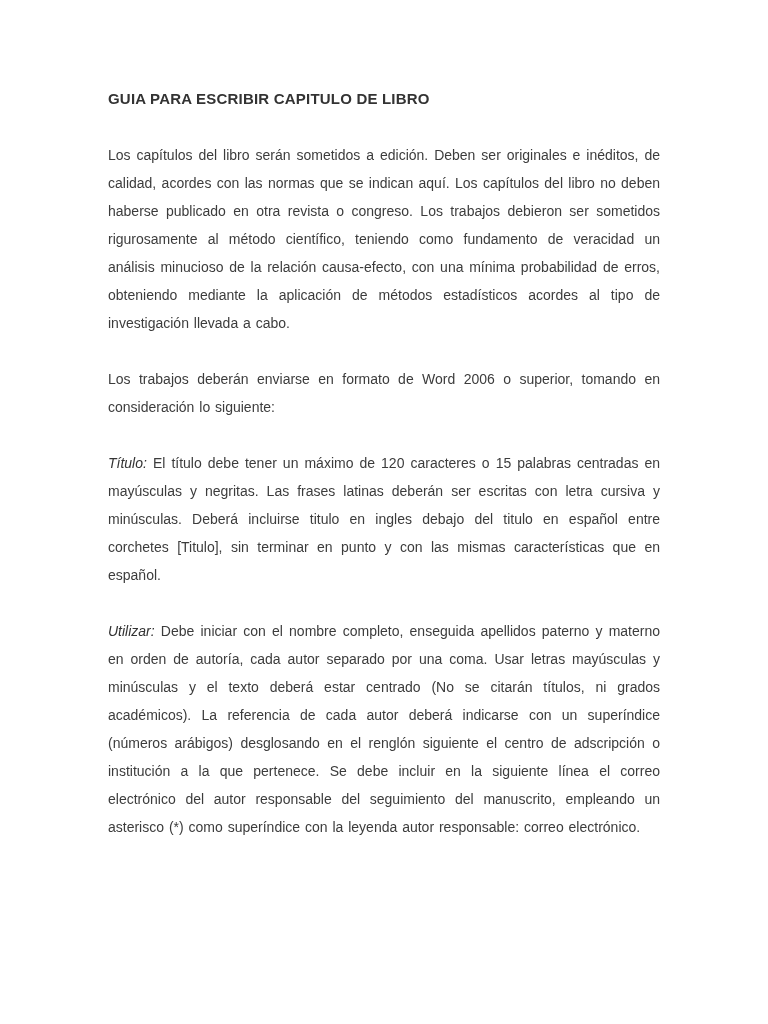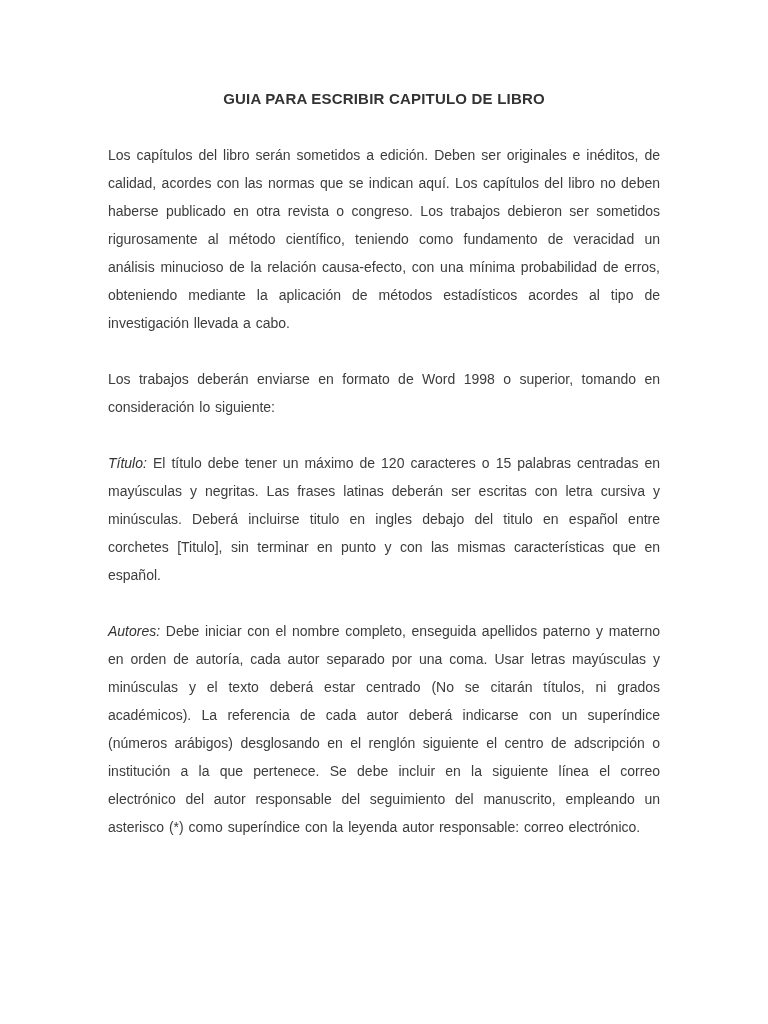--- a/index.html
+++ b/index.html
@@ -16,21 +16,20 @@
     padding: 85px 108px 0 108px;
     overflow: hidden;
     font-family: "Liberation Sans", "DejaVu Sans", sans-serif;
     color: #3c3c3c;
   }
   .doc-title {
     margin: 0;
     font-size: 15px;
     font-weight: bold;
     line-height: 28px;
-    text-align: center;
     letter-spacing: 0.2px;
     color: #333333;
   }
   .para {
     margin: 28px 0 0 0;
     font-size: 14px;
     line-height: 28px;
     text-align: justify;
     text-align-last: left;
     word-spacing: 1px;
@@ -46,27 +45,27 @@
 
 <div class="page">
 
   <h1 class="doc-title">GUIA PARA ESCRIBIR CAPITULO DE LIBRO</h1>
 
   <p class="para">
     <span>Los capítulos del libro serán sometidos a edición. Deben ser originales e inéditos, de calidad, acordes con las normas que se indican aquí. Los capítulos del libro no deben haberse publicado en otra revista o congreso. Los trabajos debieron ser sometidos rigurosamente al método científico, teniendo como fundamento de veracidad un análisis minucioso de la relación causa-efecto, con una mínima probabilidad de erros, obteniendo mediante la aplicación de métodos estadísticos acordes al tipo de investigación llevada a cabo.</span>
   </p>
 
   <p class="para">
-    <span>Los trabajos deberán enviarse en formato de Word 1998 o superior, tomando en consideración lo siguiente:</span>
+    <span>Los trabajos deberán enviarse en formato de Word 2006 o superior, tomando en consideración lo siguiente:</span>
   </p>
 
   <p class="para">
     <span class="lead">Título:</span>
     <span>El título debe tener un máximo de 120 caracteres o 15 palabras centradas en mayúsculas y negritas. Las frases latinas deberán ser escritas con letra cursiva y minúsculas. Deberá incluirse titulo en ingles debajo del titulo en español entre corchetes [Titulo], sin terminar en punto y con las mismas características que en español.</span>
   </p>
 
   <p class="para">
-    <span class="lead">Autores:</span>
+    <span class="lead">Utilizar:</span>
     <span>Debe iniciar con el nombre completo, enseguida apellidos paterno y materno en orden de autoría, cada autor separado por una coma. Usar letras mayúsculas y minúsculas y el texto deberá estar centrado (No se citarán títulos, ni grados académicos). La referencia de cada autor deberá indicarse con un superíndice (números arábigos) desglosando en el renglón siguiente el centro de adscripción o institución a la que pertenece. Se debe incluir en la siguiente línea el correo electrónico del autor responsable del seguimiento del manuscrito, empleando un asterisco (*) como superíndice con la leyenda autor responsable: correo electrónico.</span>
   </p>
 
 
 </div>
 
 </body></html>

